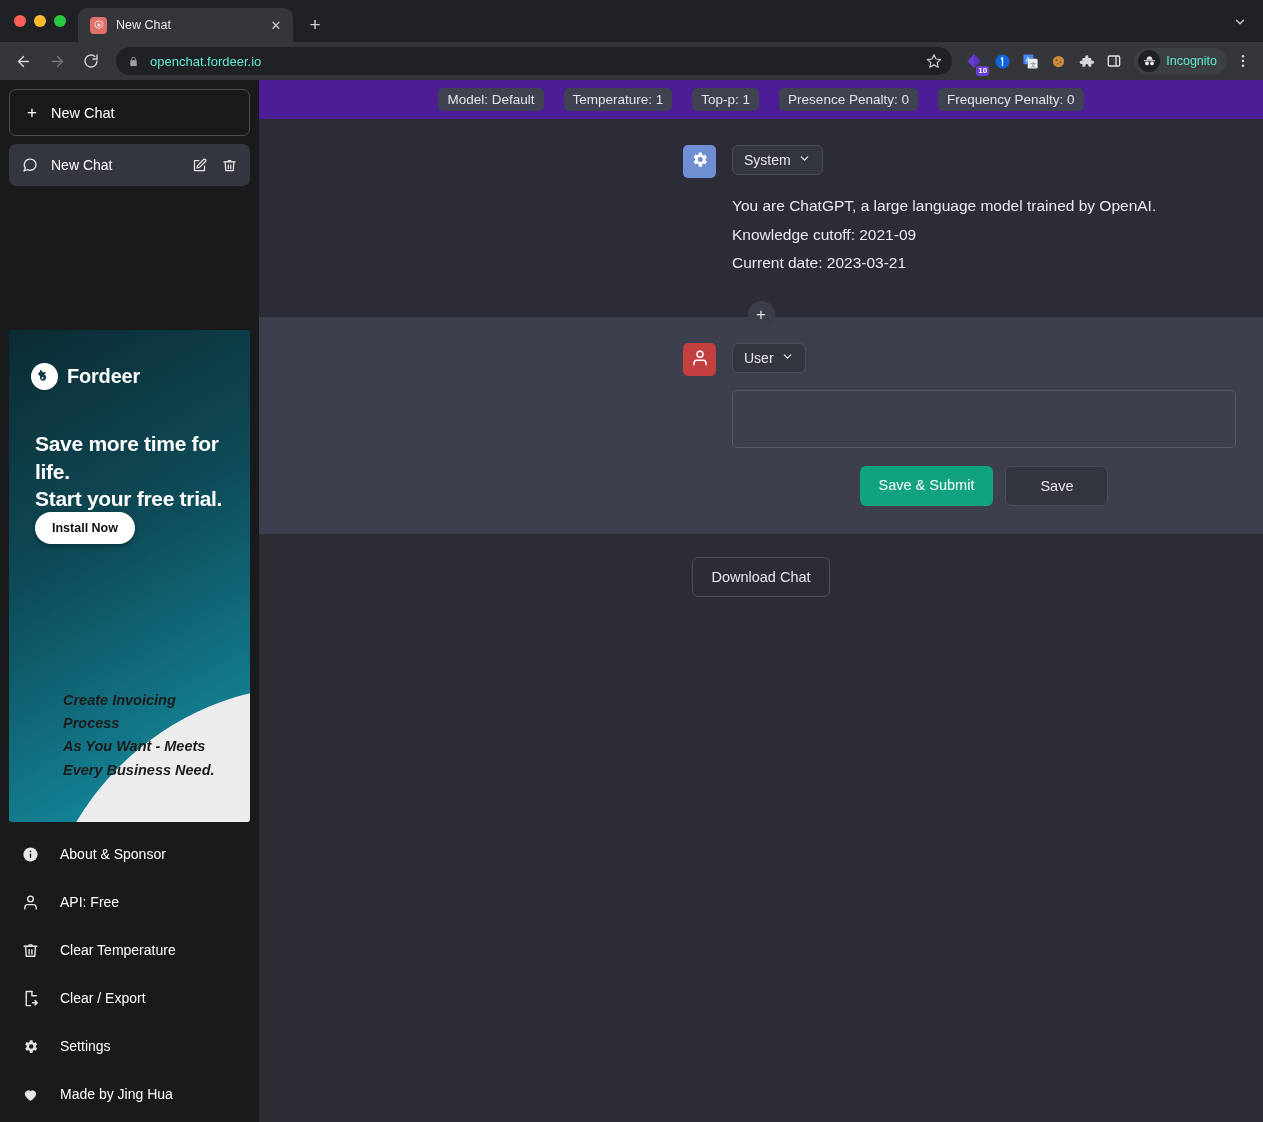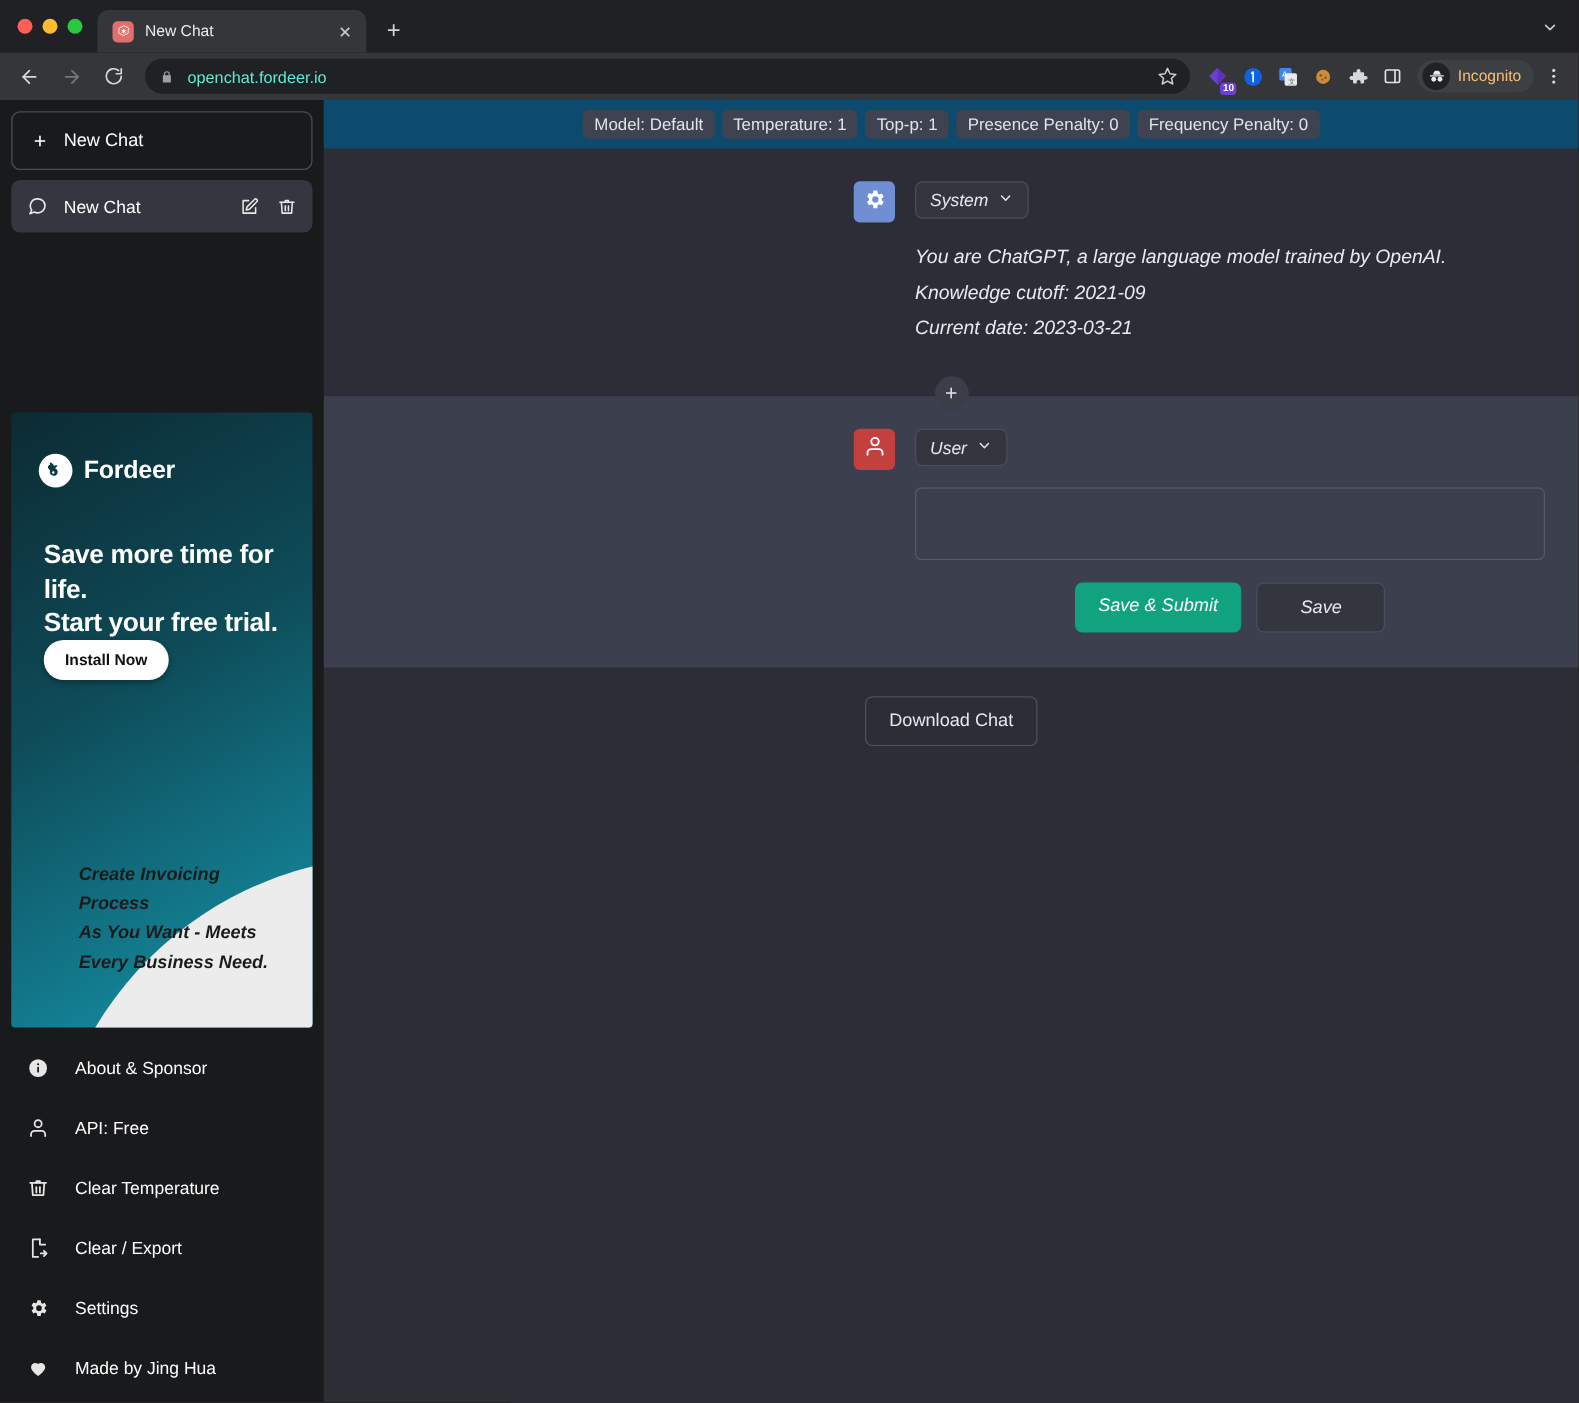--- a/index.html
+++ b/index.html
@@ -65,21 +65,21 @@
   .star { position:absolute; right:10px; color:#c9ccd1; width:16px; height:16px; }
   .ext { width:24px; height:24px; display:flex; align-items:center; justify-content:center; position:relative; flex:0 0 24px; }
   .badge10 {
     position:absolute; right:-3px; bottom:-3px; background:#6c3fd4; color:#fff;
     font-size:8px; border-radius:3px; padding:0 2px; line-height:10px; font-weight:bold;
   }
   .incognito {
     height:26px; background:#3c4043; border-radius:13px; display:flex; align-items:center;
     gap:6px; padding:0 10px 0 4px; margin-left:4px;
   }
-  .incognito-txt { color:#fdba74; font-size:12.5px; }
+  .incognito-txt { color:#5eead4; font-size:12.5px; }
   .kebab { width:24px; height:24px; display:flex; align-items:center; justify-content:center; color:#d6d8db; }
 
   
   .page { flex:1; display:flex; background:#2d2d36; overflow:hidden; }
 
   
   .sidebar {
     width:259px; flex:0 0 259px; background:#191a1c; display:flex; flex-direction:column;
   }
   .newchat-btn {
@@ -128,38 +128,38 @@
   .menu-item {
     height:48px; display:flex; align-items:center; gap:21px; padding:0 21px;
     color:#fff; font-size:14px;
   }
   .menu-item .ic { width:18px; height:18px; flex:0 0 18px; }
 
   
   .main { flex:1; display:flex; flex-direction:column; min-width:0; background:#2d2d36; overflow-y:auto; }
 
   .settingsbar {
-    background:#0c4a6e; height:39px; flex:0 0 39px; display:flex;
-    align-items:center; justify-content:center; gap:6px;
+    background:#4c1d95; height:39px; flex:0 0 39px; display:flex;
+    align-items:center; justify-content:center; gap:20px;
   }
   .setting-chip {
     color:#e3e4e8; font-size:13.5px; padding:4px 9px; border-radius:5px; background:#3f4250;
   }
 
   .msg { position:relative; padding:26px 0 0 0; }
   .msg.system { background:#2d2d38; min-height:198px; }
   .msg.user { background:#3c3f4d; padding-bottom:28px; }
   .msg-inner { display:flex; padding-left:424px; padding-right:24px; gap:16px; }
   .avatar {
     width:33px; height:33px; border-radius:5px; flex:0 0 33px;
     display:flex; align-items:center; justify-content:center;
   }
   .avatar.sys { background:#6f8fd2; }
   .avatar.usr { background:#c4403e; }
-  .msg-body { flex:1; min-width:0;font-style:italic; }
+  .msg-body { flex:1; min-width:0; }
   .role-select {
     display:inline-flex; align-items:center; gap:7px; background:#33353f;
     border:1px solid #4b4e59; border-radius:6px; padding:6px 11px; color:#e7e8ec; font-size:14px;
   }
   .msg.user .role-select { background:#33353f; }
   .msg-text { margin-top:17px; color:#e9eaee; font-size:15.5px; line-height:1.85; }
   .msg-text div { white-space:pre-wrap; }
 
   .textarea-box {
     margin-top:17px; height:58px; border:1px solid #565a66; border-radius:5px;

